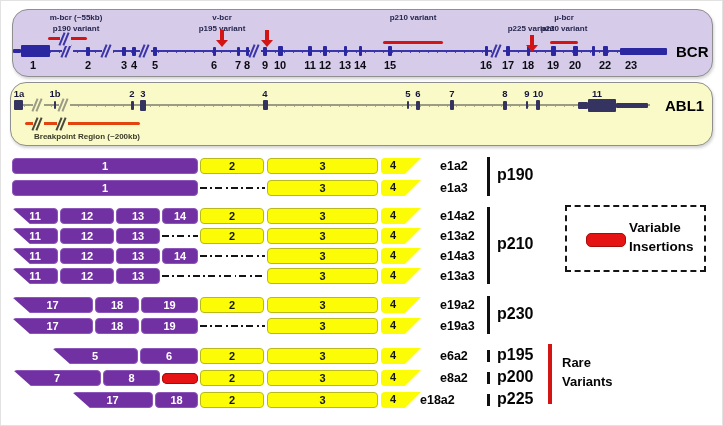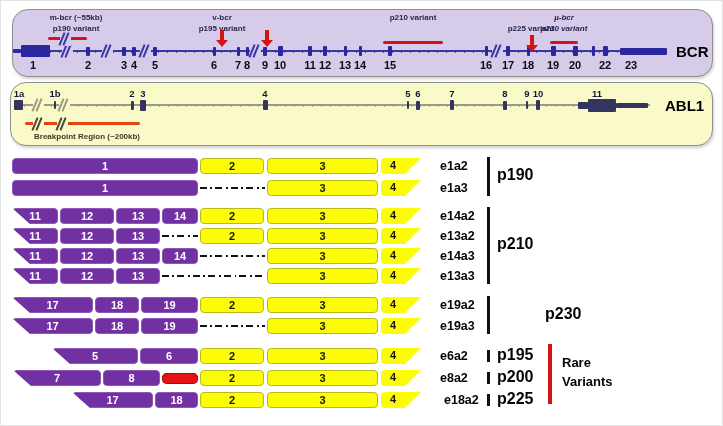--- a/index.html
+++ b/index.html
@@ -153,21 +153,21 @@
         <div>p210 variant</div>
       </div>
       <div class="redbar" style="left: 383px; top: 41px; width: 60px;"></div>
       <div class="ann" style="left: 466px; top: 23px;">
         <div>p225 variant</div>
       </div>
       <div class="arrow" style="left: 525.5px; top: 35px;">
         <span class="stem"></span>
         <span class="head"></span>
       </div>
-      <div class="ann" style="left: 499px; top: 12px; font-style: italic;">
+      <div class="ann" style="left: 499px; top: 12px;">
         <div>µ-bcr</div>
         <div>p230 variant</div>
       </div>
       <div class="redbar" style="left: 550px; top: 41px; width: 28px;"></div>
       <div class="panel" style="left: 10px; top: 82px; width: 703px; height: 64px; background: rgb(250, 250, 201); border-color: rgb(143, 143, 143);"></div>
       <div class="gline" style="left: 14px; top: 104.25px; width: 636px; background: rgb(156, 156, 133);"></div>
       <div class="gdots" style="left: 14px; top: 103.5px; width: 636px; background-image: radial-gradient(circle at 1.5px 1.5px, rgb(156, 156, 133) 1px, transparent 1.4px);"></div>
       <div class="exon" style="left: 14px; top: 100px; width: 9px; height: 10px; background: rgb(53, 51, 95);"></div>
       <div class="exlabel abl1" style="left: 7px; top: 88px;">1a</div>
       <div class="exon" style="left: 53.75px; top: 101px; width: 2.5px; height: 8px; background: rgb(53, 51, 95);"></div>
@@ -264,21 +264,21 @@
       <div class="seg arrow4" style="left: 381px; top: 297px; width: 40px;">4</div>
       <div class="rowlabel" style="left: 440px; top: 298px;">e19a2</div>
       <div class="seg purple notch" style="left: 12px; top: 318px; width: 81px;">17</div>
       <div class="seg purple" style="left: 95px; top: 318px; width: 44px;">18</div>
       <div class="seg purple" style="left: 141px; top: 318px; width: 57px;">19</div>
       <div class="seg yellow" style="left: 267px; top: 318px; width: 111px;">3</div>
       <div class="seg arrow4" style="left: 381px; top: 318px; width: 40px;">4</div>
       <div class="dashline" style="left: 200px; top: 325px; width: 65px;"></div>
       <div class="rowlabel" style="left: 440px; top: 319px;">e19a3</div>
       <div class="bracket" style="left: 487px; top: 296px; height: 38px;"></div>
-      <div class="plabel" style="left: 497px; top: 305px; margin-left: 48px;">p230</div>
+      <div class="plabel" style="left: 497px; top: 305px;">p230</div>
       <div class="seg purple notch" style="left: 52px; top: 348px; width: 86px;">5</div>
       <div class="seg purple" style="left: 140px; top: 348px; width: 58px;">6</div>
       <div class="seg yellow" style="left: 200px; top: 348px; width: 64px;">2</div>
       <div class="seg yellow" style="left: 267px; top: 348px; width: 111px;">3</div>
       <div class="seg arrow4" style="left: 381px; top: 348px; width: 40px;">4</div>
       <div class="rowlabel" style="left: 440px; top: 349px;">e6a2</div>
       <div class="tickbar" style="left: 487px; top: 350px; height: 12px;"></div>
       <div class="plabel" style="left: 497px; top: 346px;">p195</div>
       <div class="seg purple notch" style="left: 13px; top: 370px; width: 88px;">7</div>
       <div class="seg purple" style="left: 103px; top: 370px; width: 57px;">8</div>
@@ -287,28 +287,35 @@
       <div class="seg yellow" style="left: 267px; top: 370px; width: 111px;">3</div>
       <div class="seg arrow4" style="left: 381px; top: 370px; width: 40px;">4</div>
       <div class="rowlabel" style="left: 440px; top: 371px;">e8a2</div>
       <div class="tickbar" style="left: 487px; top: 372px; height: 12px;"></div>
       <div class="plabel" style="left: 497px; top: 368px;">p200</div>
       <div class="seg purple notch" style="left: 72px; top: 392px; width: 81px;">17</div>
       <div class="seg purple" style="left: 155px; top: 392px; width: 43px;">18</div>
       <div class="seg yellow" style="left: 200px; top: 392px; width: 64px;">2</div>
       <div class="seg yellow" style="left: 267px; top: 392px; width: 111px;">3</div>
       <div class="seg arrow4" style="left: 381px; top: 392px; width: 40px;">4</div>
-      <div class="rowlabel" style="left: 444px; top: 393px;">e18a2</div>
+      <div class="rowlabel" style="left: 420px; top: 393px;">e18a2</div>
       <div class="tickbar" style="left: 487px; top: 394px; height: 12px;"></div>
       <div class="plabel" style="left: 497px; top: 390px;">p225</div>
       <div class="sidebar-red" style="left: 548px; top: 344px; height: 60px;"></div>
       <div class="sidetext" style="left: 562px; top: 353px;">
         <div>Rare</div>
         <div>Variants</div>
       </div>
     </div>
 
   <div class="gene-name" id="bcr-name">BCR</div>
   <div class="gene-name" id="abl1-name">ABL1</div>
 
   <div id="breakpoint-text">Breakpoint Region (~200kb)</div>
 
+  <div class="legend">
+    <div class="legend-swatch"></div>
+    <div class="legend-text">
+      <div>Variable</div>
+      <div>Insertions</div>
+    </div>
+  </div>
 </div>
 
 </body></html>

